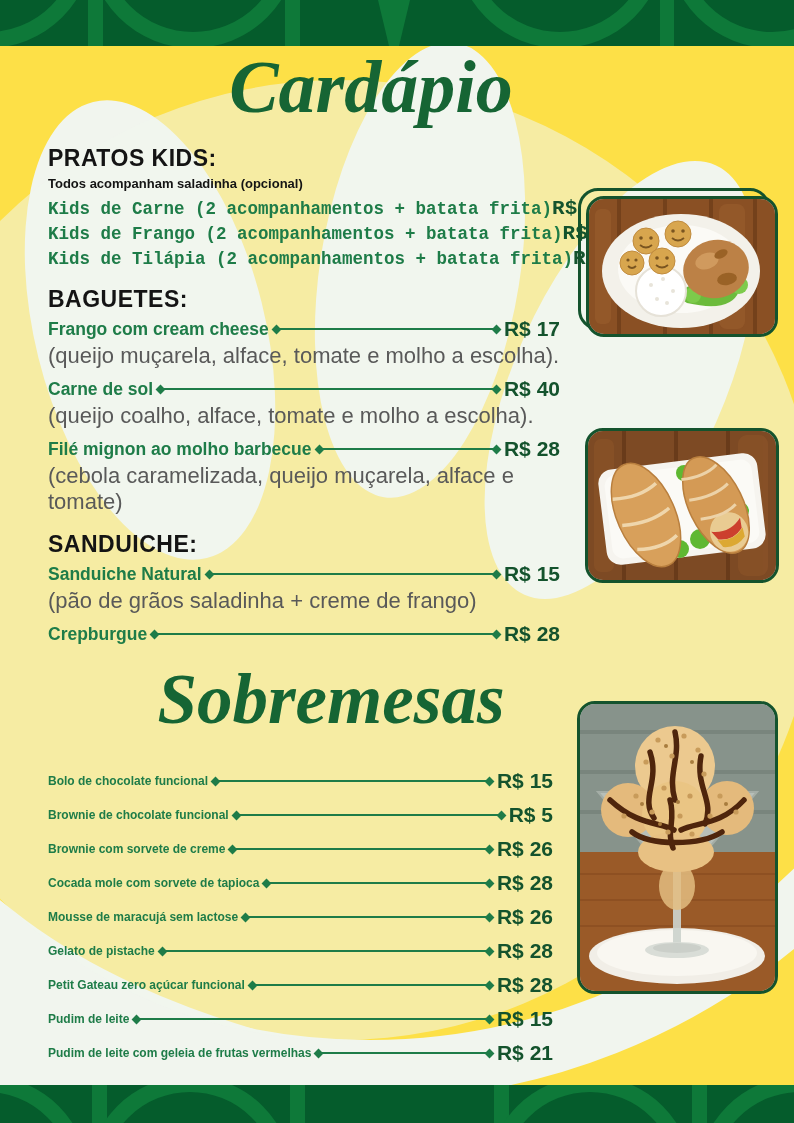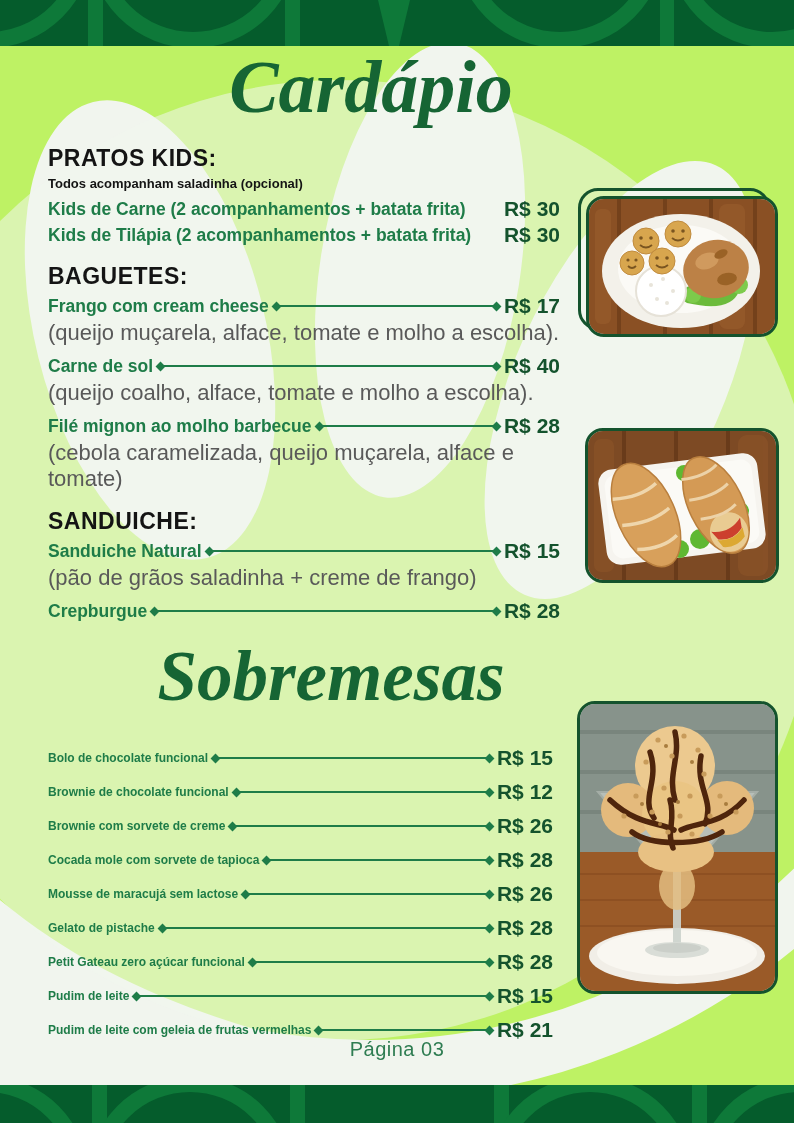--- a/index.html
+++ b/index.html
@@ -10,21 +10,21 @@
     --price-green:#14532D;
     --heading-black:#141414;
     --desc-gray:#595959;
     --footer-green:#2F7D52;
     --watermark:#F1F5EE;
   }
   *{box-sizing:border-box;}
   body{margin:0;background:#888;}
   .page{
     position:relative;width:794px;height:1123px;margin:0 auto;
-    background:#bef264;overflow:hidden;
+    background:#fde047;overflow:hidden;
     font-family:"Liberation Sans",sans-serif;
   }
   .watermark{position:absolute;inset:0;z-index:0;pointer-events:none;}
   .band{position:absolute;left:0;width:794px;z-index:3;line-height:0;}
   .band-top{top:0;}
   .band-bottom{bottom:0;}
 
   .content{position:relative;z-index:2;padding:50px 40px 0 48px;}
 
   .main-title{
@@ -36,21 +36,21 @@
   .section-heading{
     font-size:23px;font-weight:bold;color:var(--heading-black);
     letter-spacing:.5px;margin:0 0 4px 0;
   }
   .section-note{
     font-size:13px;font-weight:bold;color:var(--heading-black);
     margin:0 0 6px 0;
   }
   .rows{width:512px;}
   .mrow{display:flex;align-items:center;margin:2px 0;}
-  .mrow.spread{justify-content:space-between;}
+  .mrow.spread{justify-content:space-between;font-family:Liberation Mono, monospace;}
   .iname{font-size:17.5px;font-weight:bold;color:var(--item-green);white-space:nowrap;}
   .iprice{font-size:21px;font-weight:bold;color:var(--price-green);white-space:nowrap;}
   .leader{flex:1 1 auto;min-width:16px;height:2px;background:var(--item-green);
     position:relative;margin:0 6px;}
   .leader::before,.leader::after{content:"";position:absolute;top:-2.5px;width:7px;height:7px;
     background:var(--item-green);transform:rotate(45deg);}
   .leader::before{left:-2px;}
   .leader::after{right:-2px;}
   .idesc{font-size:22px;color:var(--desc-gray);margin:1px 0 8px 0;}
 
@@ -118,20 +118,24 @@
 
     <div class="section">
       <h2 class="section-heading">PRATOS KIDS:</h2>
       <div class="section-note">Todos acompanham saladinha (opcional)</div>
       <div class="rows">
         <div class="mrow spread">
           <span class="iname">Kids de Carne (2 acompanhamentos + batata frita)</span>
           <span class="iprice">R$ 30</span>
         </div>
         <div class="mrow spread">
+          <span class="iname">Kids de Frango (2 acompanhamentos + batata frita)</span>
+          <span class="iprice">R$ 25</span>
+        </div>
+        <div class="mrow spread">
           <span class="iname">Kids de Tilápia (2 acompanhamentos + batata frita)</span>
           <span class="iprice">R$ 30</span>
         </div>
       </div>
     </div>
 
     <div class="section">
       <h2 class="section-heading">BAGUETES:</h2>
       <div class="rows">
         <div class="mrow">
@@ -176,21 +180,21 @@
 
     <div class="rows dessert-rows">
       <div class="mrow">
         <span class="iname">Bolo de chocolate funcional</span>
         <span class="leader"></span>
         <span class="iprice">R$ 15</span>
       </div>
       <div class="mrow">
         <span class="iname">Brownie de chocolate funcional</span>
         <span class="leader"></span>
-        <span class="iprice">R$ 12</span>
+        <span class="iprice">R$ 5</span>
       </div>
       <div class="mrow">
         <span class="iname">Brownie com sorvete de creme</span>
         <span class="leader"></span>
         <span class="iprice">R$ 26</span>
       </div>
       <div class="mrow">
         <span class="iname">Cocada mole com sorvete de tapioca</span>
         <span class="leader"></span>
         <span class="iprice">R$ 28</span>
@@ -391,21 +395,20 @@
         <circle cx="86" cy="42" r="2"></circle>
           <circle cx="112" cy="58" r="2"></circle>
           <circle cx="62" cy="100" r="2"></circle>
         <circle cx="98" cy="98" r="2"></circle>
           <circle cx="146" cy="100" r="2"></circle>
           <circle cx="80" cy="120" r="2"></circle>
       </g>
     </svg>
   </div>
 
-  <div class="footer">Página 03</div>
 
   <div class="band band-bottom">
     <svg width="794" height="38" viewBox="0 0 794 38">
       <rect width="794" height="38" fill="#055C2C"></rect>
       <g fill="#0E7939">
         <rect x="92" y="-6" width="15" height="50"></rect>
         <rect x="290" y="-6" width="15" height="50"></rect>
         <rect x="494" y="-6" width="15" height="50"></rect>
         <rect x="692" y="-6" width="15" height="50"></rect>
       </g>

